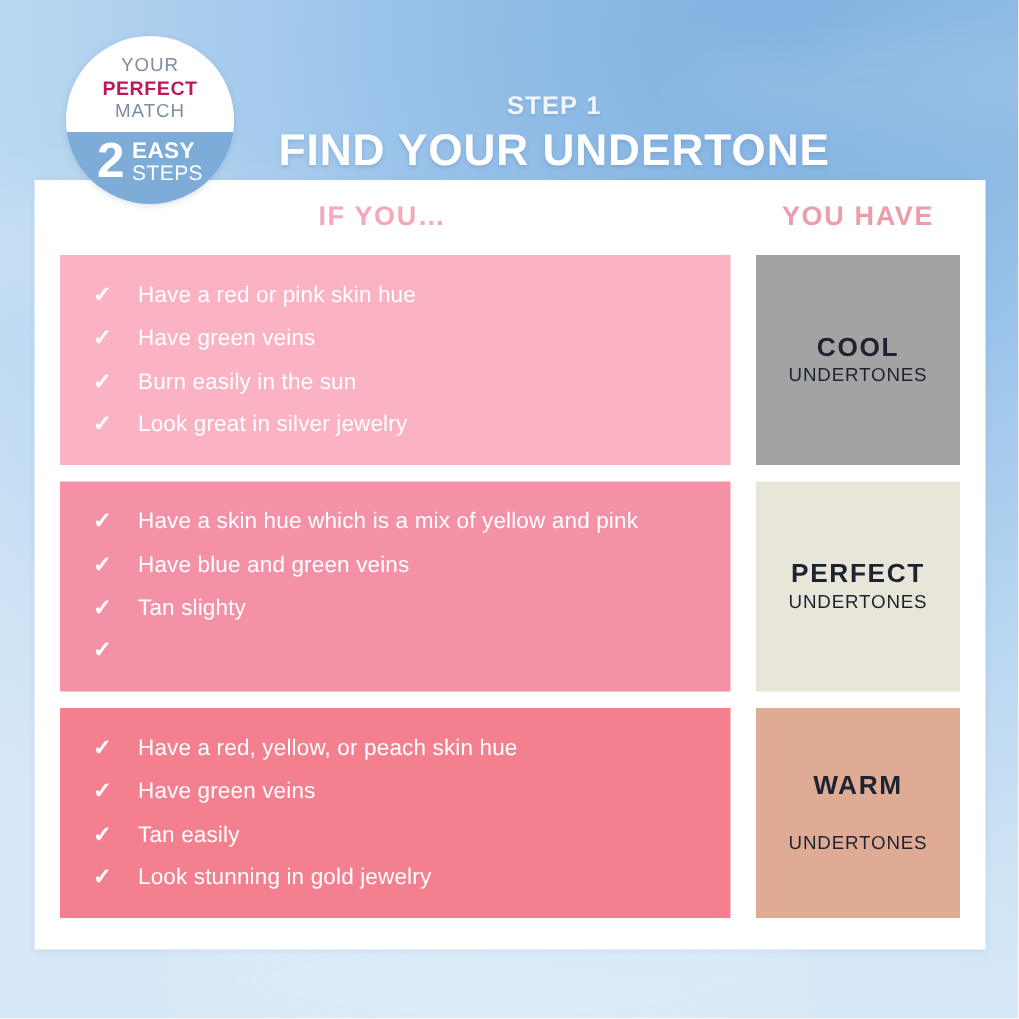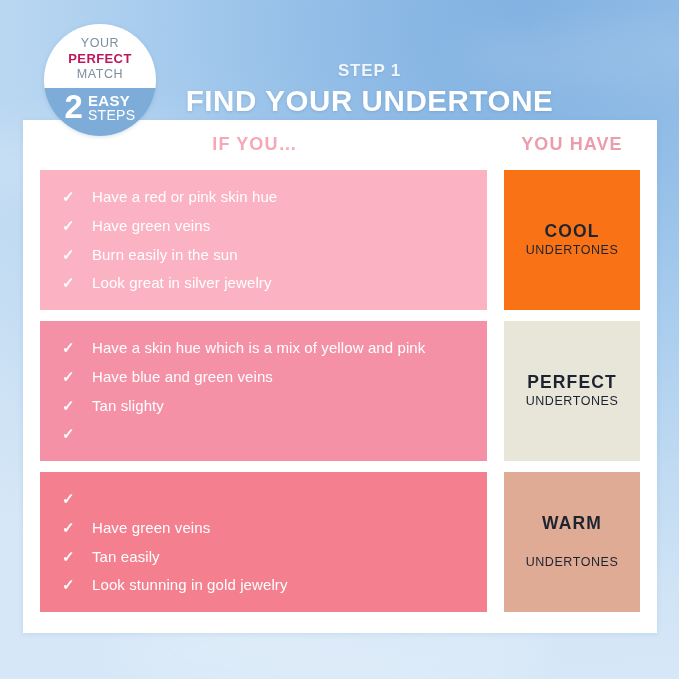--- a/index.html
+++ b/index.html
@@ -305,21 +305,21 @@
             </div>
             <div class="crit-item">
               <span class="check">✓</span>
               <span class="crit-text">Burn easily in the sun</span>
             </div>
             <div class="crit-item">
               <span class="check">✓</span>
               <span class="crit-text">Look great in silver jewelry</span>
             </div>
           </div>
-          <div class="swatch" style="background: #f97316;">
+          <div class="swatch" style="background: #a3a3a3;">
             <div class="swatch-title">COOL</div>
             <div class="swatch-sub">UNDERTONES</div>
           </div>
         </div>
         <div class="row">
           <div class="criteria" style="background: rgb(245, 145, 167);">
             <div class="crit-item">
               <span class="check">✓</span>
               <span class="crit-text">Have a skin hue which is a mix of yellow and pink</span>
             </div>
@@ -337,20 +337,21 @@
           </div>
           <div class="swatch" style="background: rgb(232, 229, 217);">
             <div class="swatch-title">PERFECT</div>
             <div class="swatch-sub">UNDERTONES</div>
           </div>
         </div>
         <div class="row">
           <div class="criteria" style="background: rgb(244, 128, 143);">
             <div class="crit-item">
               <span class="check">✓</span>
+              <span class="crit-text">Have a red, yellow, or peach skin hue</span>
             </div>
             <div class="crit-item">
               <span class="check">✓</span>
               <span class="crit-text">Have green veins</span>
             </div>
             <div class="crit-item">
               <span class="check">✓</span>
               <span class="crit-text">Tan easily</span>
             </div>
             <div class="crit-item">

